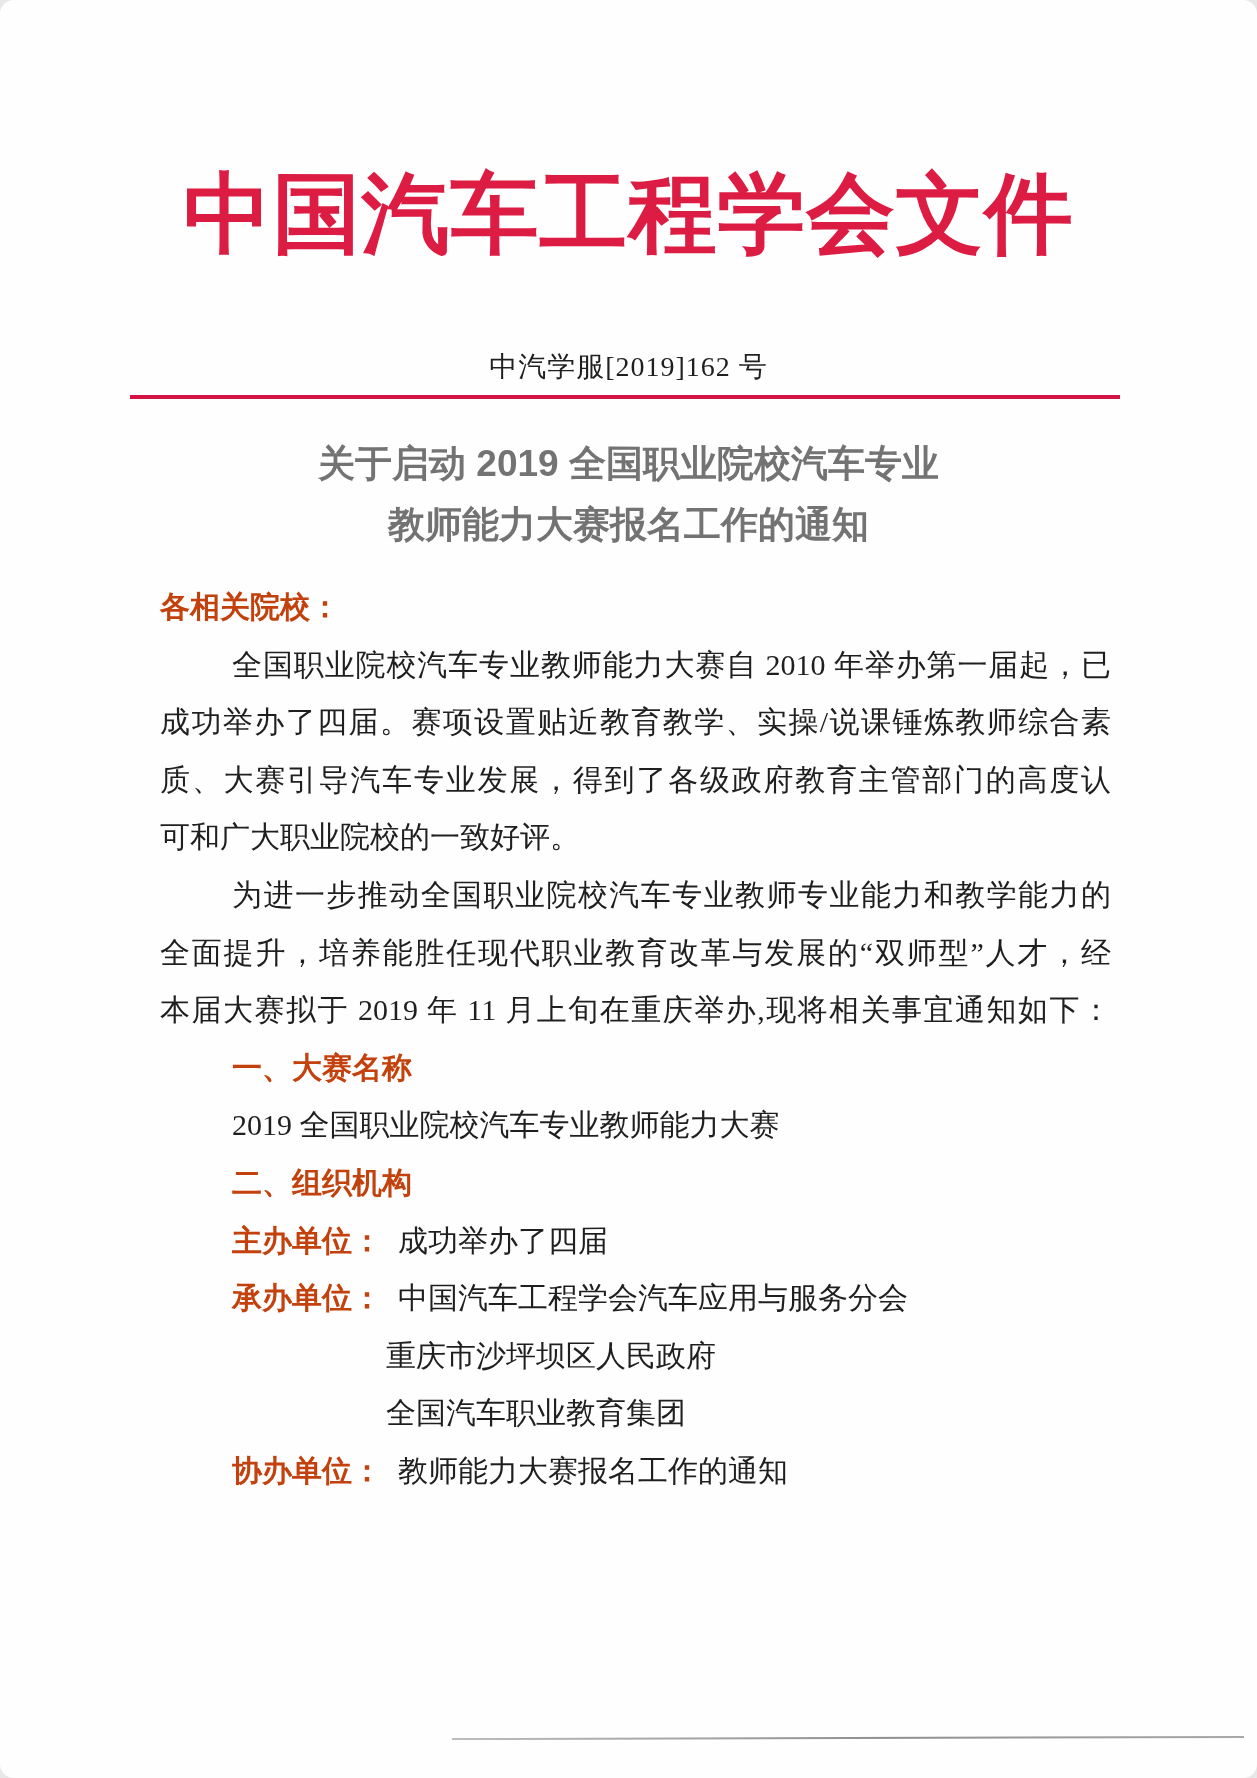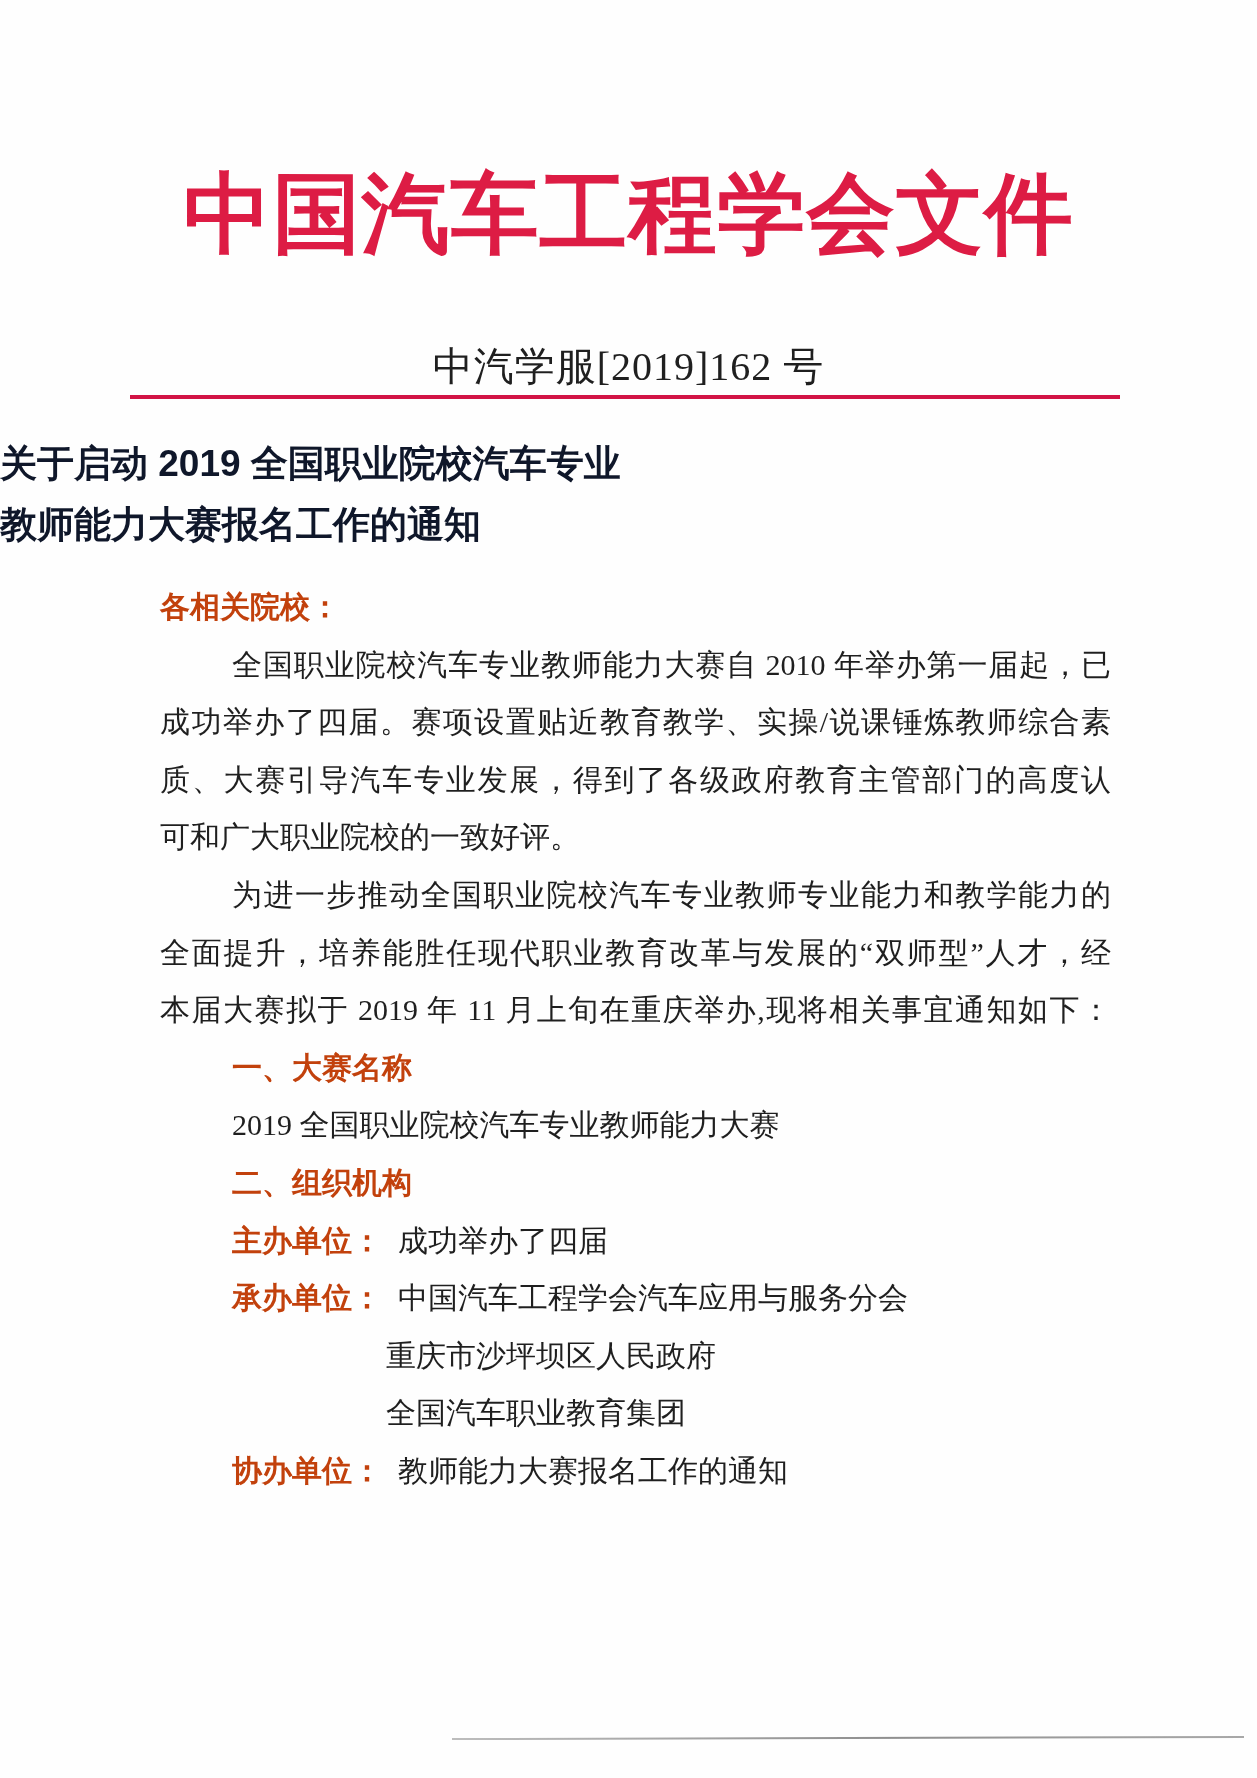--- a/index.html
+++ b/index.html
@@ -4,56 +4,57 @@
 <style>
   html,body { margin:0; padding:0; background:#e8e8e8; }
   .page {
     position:relative;
     width:1257px; height:1778px;
     margin:0 auto;
     background:#fefefe;
     overflow:hidden;
     font-family:"Liberation Serif", serif;
     color:#1f1f1f;
+    border-radius:14px;
   }
   .letterhead {
     position:absolute;
     top:150px; left:0; right:0;
     height:130px; line-height:130px;
     text-align:center;
     font-family:"Liberation Serif", serif;
     font-weight:700;
     font-size:88px;
     letter-spacing:1px;
     color:var(--accent-red,#dd1c44);
     white-space:nowrap;
   }
   .doc-number {
     position:absolute;
     top:346px; left:0; right:0;
     height:42px; line-height:42px;
     text-align:center;
-    font-size:40px;
+    font-size:28px;
     letter-spacing:1px;
   }
   .red-rule {
     position:absolute;
     top:395px; left:130px;
     width:990px; height:4px;
     background:var(--rule-red,#d21345);
   }
   .notice-title {
     position:absolute;
     top:433px; left:0; right:0;
-    text-align:left;
+    text-align:center;
     font-family:"Liberation Sans", sans-serif;
     font-weight:700;
     font-size:37px;
     line-height:61px;
-    color:#0f172a;
+    color:#737373;
   }
   .body-block {
     position:absolute;
     top:578px; left:160px; right:146px;
     font-size:30px;
     line-height:57.6px;
   }
   .line { height:57.6px; }
   .line.indent { padding-left:72px; }
   .line.hang { padding-left:226px; }

